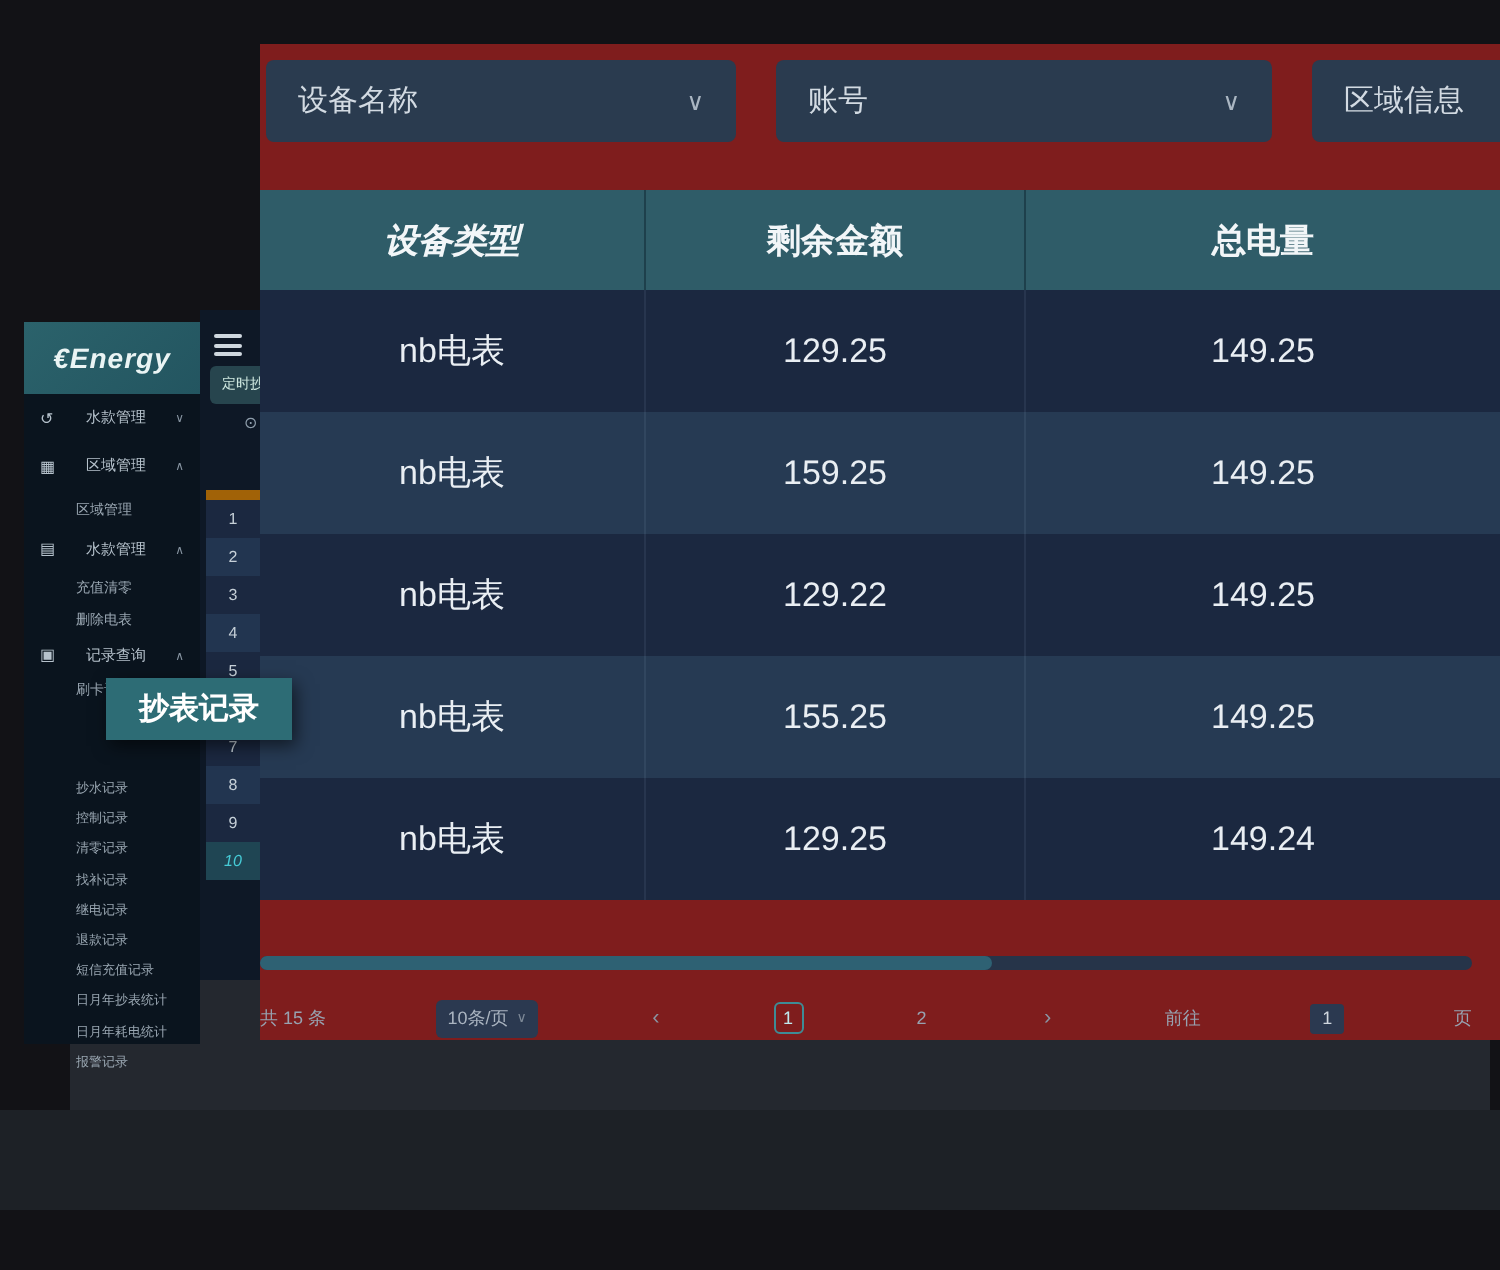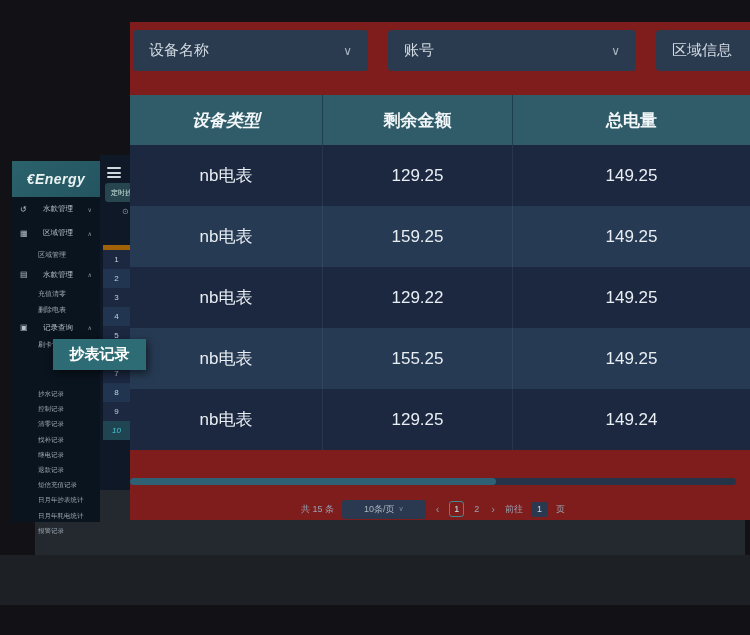--- a/index.html
+++ b/index.html
@@ -69,22 +69,22 @@
   .t-row.dark { background:#1b2840; }
   .t-row.light { background:#263a53; }
   .t-row .tc { display:flex; align-items:center; justify-content:center; color:#e9eef3;
     font-size:17px; border-left:1px solid rgba(150,180,210,.10); }
   .t-row .tc:first-child { border-left:none; }
 
   #hscroll-track { left:0; top:456px; width:606px; height:7px; background:#263449; border-radius:4px; }
   #hscroll-thumb { left:0; top:0; width:366px; height:7px; background:#2e6173; border-radius:4px; cursor:grab; }
 
   #pagination { left:0; top:476px; width:606px; height:22px; display:flex; align-items:center;
-    justify-content:center; gap:8px; color:#97a2b0; font-size:9px; }
-  #page-size-select { background:#2b3950; border-radius:3px; padding:3px 22px; display:flex;
+    justify-content:space-between; gap:8px; color:#97a2b0; font-size:9px; }
+  #page-size-select { background:#2b3950; border-radius:3px; padding:3px 6px; display:flex;
     align-items:center; gap:4px; cursor:pointer; color:#aab4c0; }
   #page-size-select .schev { font-size:7px; color:#7d8896; }
   .pg-arrow { cursor:pointer; font-size:11px; color:#8a95a3; padding:0 2px; }
   #page-current { width:15px; height:16px; border:1px solid #3e8c96; border-radius:3px; color:#bfe9ee;
     display:flex; align-items:center; justify-content:center; cursor:pointer; }
   #page-2 { cursor:pointer; padding:0 2px; }
   #goto-input { width:17px; height:15px; background:#2b3950; border:none; border-radius:2px;
     color:#cfd6de; font-size:9px; text-align:center; font-family:"Liberation Sans",sans-serif; }
 </style>
 </head>

